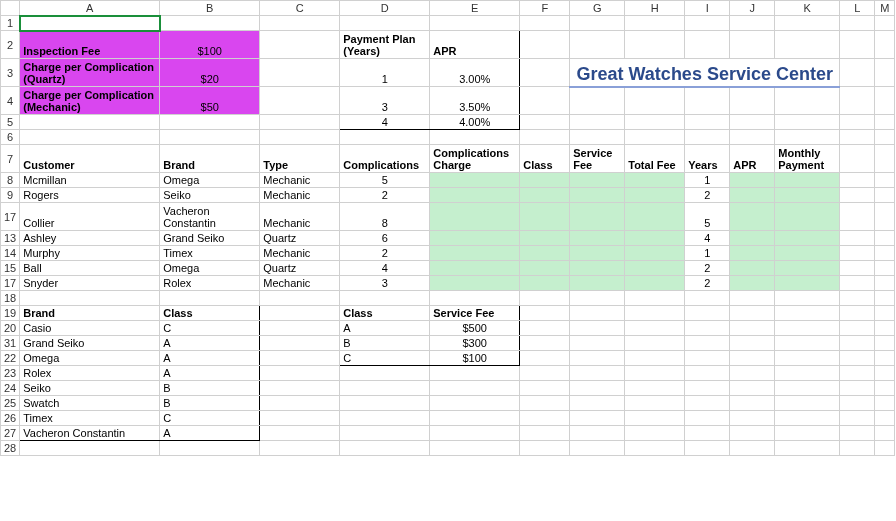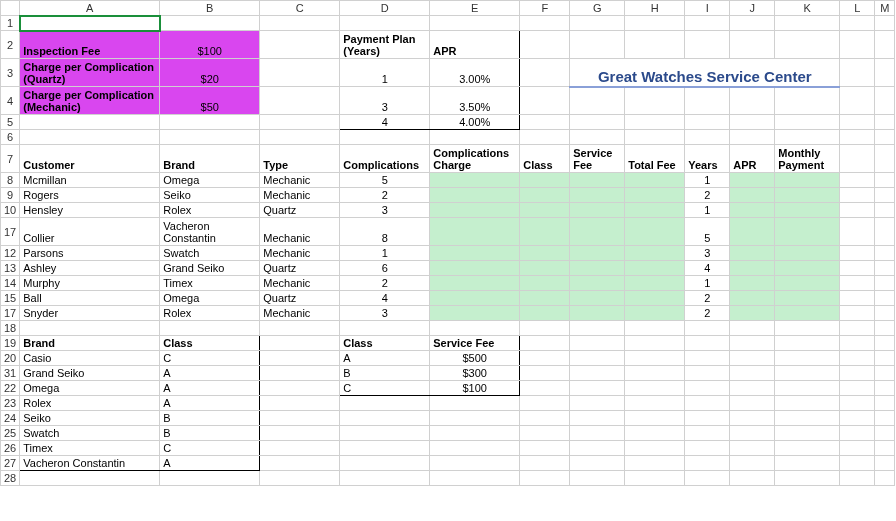--- a/index.html
+++ b/index.html
@@ -25,21 +25,21 @@
 .sel { outline: 2px solid #1a8f3a; outline-offset: -1px; }
 .num { text-align: center; }
 .bold { font-weight: bold; }
 .grayfill { background: #d946ef; }
 .greenfill { background: #c5efce; }
 .bthick-top { border-top: 1.5px solid #000; }
 .bthick-bottom { border-bottom: 1.5px solid #000; }
 .bthick-left { border-left: 1.5px solid #000; }
 .bthick-right { border-right: 1.5px solid #000; }
 .tall { height: 28px; white-space: normal; vertical-align: bottom; }
-.title-cell { text-align: center; font-weight: bold; color: #2b4a8b; font-size: 15px; border-bottom: 2px solid #8aa0d8; }
+.title-cell { text-align: center; font-weight: bold; color: #2b4a8b; font-size: 18px; border-bottom: 2px solid #8aa0d8; }
 .wrap { white-space: normal; }
 </style>
 </head>
 <body>
 
 <div class="sheet">
 <table>
 <colgroup>
 <col class="rowhead">
         <col class="col-A">
@@ -217,68 +217,36 @@
           <td class="greenfill"></td>
           <td class="greenfill"></td>
           <td class="greenfill"></td>
 <td class="num">2</td>
 <td class="greenfill"></td>
           <td class="greenfill"></td>
 <td></td>
           <td></td>
         </tr>
 <tr>
-          <th>10</th>
-<td>Hensley</td>
-<td>Rolex</td>
-<td>Quartz</td>
-<td class="num">3</td>
-<td class="greenfill"></td>
-          <td class="greenfill"></td>
-          <td class="greenfill"></td>
-          <td class="greenfill"></td>
-<td class="num">1</td>
-<td class="greenfill"></td>
-          <td class="greenfill"></td>
-<td></td>
-          <td></td>
-        </tr>
-<tr>
           <th>17</th>
 <td class="tall" style="vertical-align:bottom">Collier</td>
 <td class="tall wrap" style="vertical-align:bottom">Vacheron Constantin</td>
 <td class="tall" style="vertical-align:bottom">Mechanic</td>
 <td class="num tall" style="vertical-align:bottom">8</td>
 <td class="greenfill tall"></td>
           <td class="greenfill tall"></td>
           <td class="greenfill tall"></td>
           <td class="greenfill tall"></td>
 <td class="num tall" style="vertical-align:bottom">5</td>
 <td class="greenfill tall"></td>
           <td class="greenfill tall"></td>
 <td class="tall"></td>
           <td class="tall"></td>
         </tr>
 <tr>
-          <th>12</th>
-<td>Parsons</td>
-<td>Swatch</td>
-<td>Mechanic</td>
-<td class="num">1</td>
-<td class="greenfill"></td>
-          <td class="greenfill"></td>
-          <td class="greenfill"></td>
-          <td class="greenfill"></td>
-<td class="num">3</td>
-<td class="greenfill"></td>
-          <td class="greenfill"></td>
-<td></td>
-          <td></td>
-        </tr>
-<tr>
           <th>13</th>
 <td>Ashley</td>
 <td>Grand Seiko</td>
 <td>Quartz</td>
 <td class="num">6</td>
 <td class="greenfill"></td>
           <td class="greenfill"></td>
           <td class="greenfill"></td>
           <td class="greenfill"></td>
 <td class="num">4</td>

